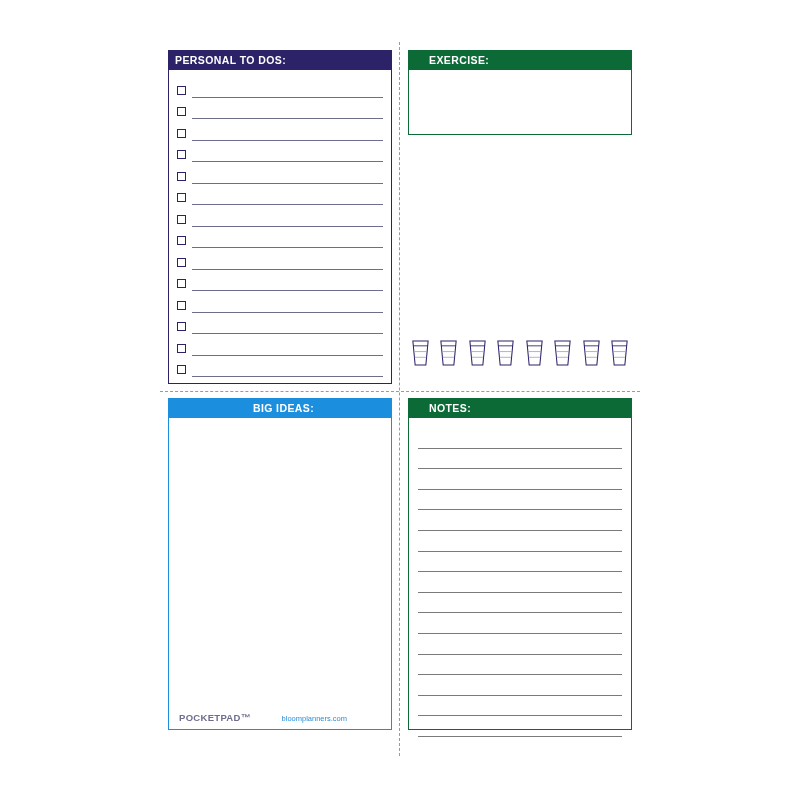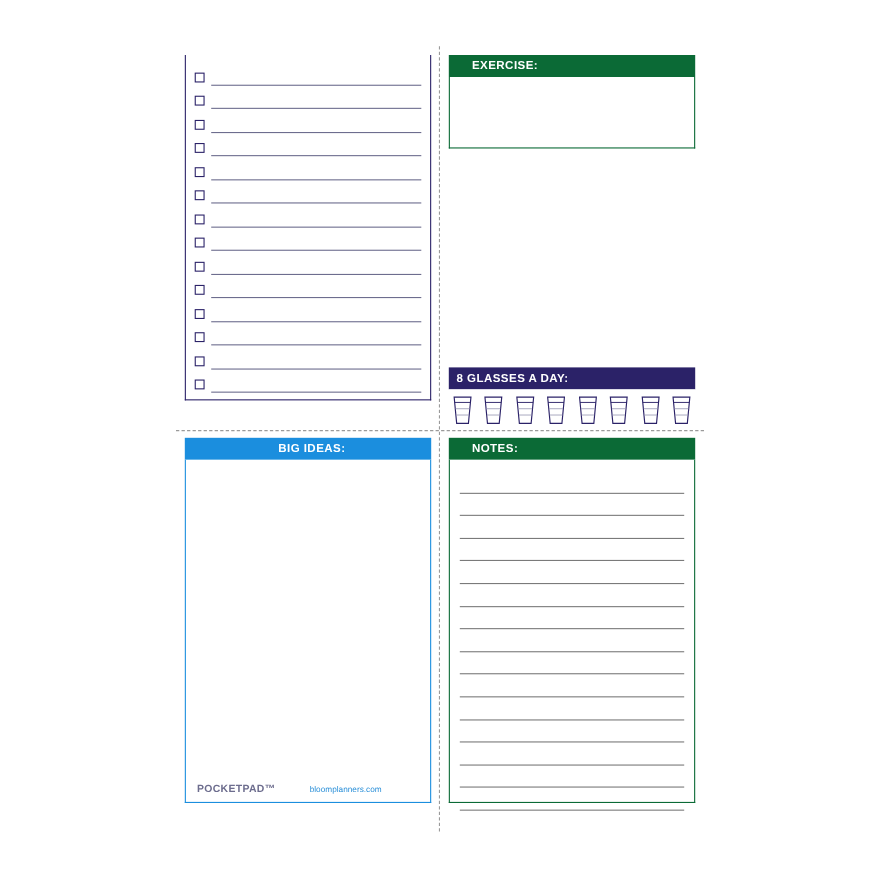--- a/index.html
+++ b/index.html
@@ -165,20 +165,21 @@
 </head>
 <body>
 
 <div class="page">
   <div class="sheet">
 
     <div class="fold-v"></div>
     <div class="fold-h"></div>
 
     <div class="panel" id="todo-panel">
+      <div class="hdr hdr-navy">PERSONAL TO DOS:</div>
       <div class="body-box b-navy" id="todo-body">
           <div class="todo-row">
             <div class="todo-box"></div>
             <div class="todo-line"></div>
           </div>
           <div class="todo-row">
             <div class="todo-box"></div>
             <div class="todo-line"></div>
           </div>
           <div class="todo-row">
@@ -232,21 +233,20 @@
         </div>
     </div>
 
     <div class="panel" id="exercise-panel">
       <div class="hdr hdr-green">EXERCISE:</div>
       <div class="body-box b-green" id="exercise-body"></div>
     </div>
 
 
     <div class="panel" id="glasses-panel">
-      <div class="hdr hdr-navy">8 GLASSES A DAY:</div>
       <div class="body-box" id="glasses-body">
           <span class="glass"><svg viewBox="0 0 22 29" width="21" height="28">
               <path d="M3 2 H19 L16.6 27 H5.4 Z" fill="#ffffff" stroke="#2b2268" stroke-width="1.1"></path>
               <path d="M3.45 7 H18.55" stroke="#2b2268" stroke-width="0.9"></path>
               <path d="M4.4 13 H17.6" stroke="#9a9ab5" stroke-width="0.8"></path>
               <path d="M4.9 19 H17.1" stroke="#9a9ab5" stroke-width="0.8"></path>
             </svg></span>
           <span class="glass"><svg viewBox="0 0 22 29" width="21" height="28">
               <path d="M3 2 H19 L16.6 27 H5.4 Z" fill="#ffffff" stroke="#2b2268" stroke-width="1.1"></path>
               <path d="M3.45 7 H18.55" stroke="#2b2268" stroke-width="0.9"></path>

